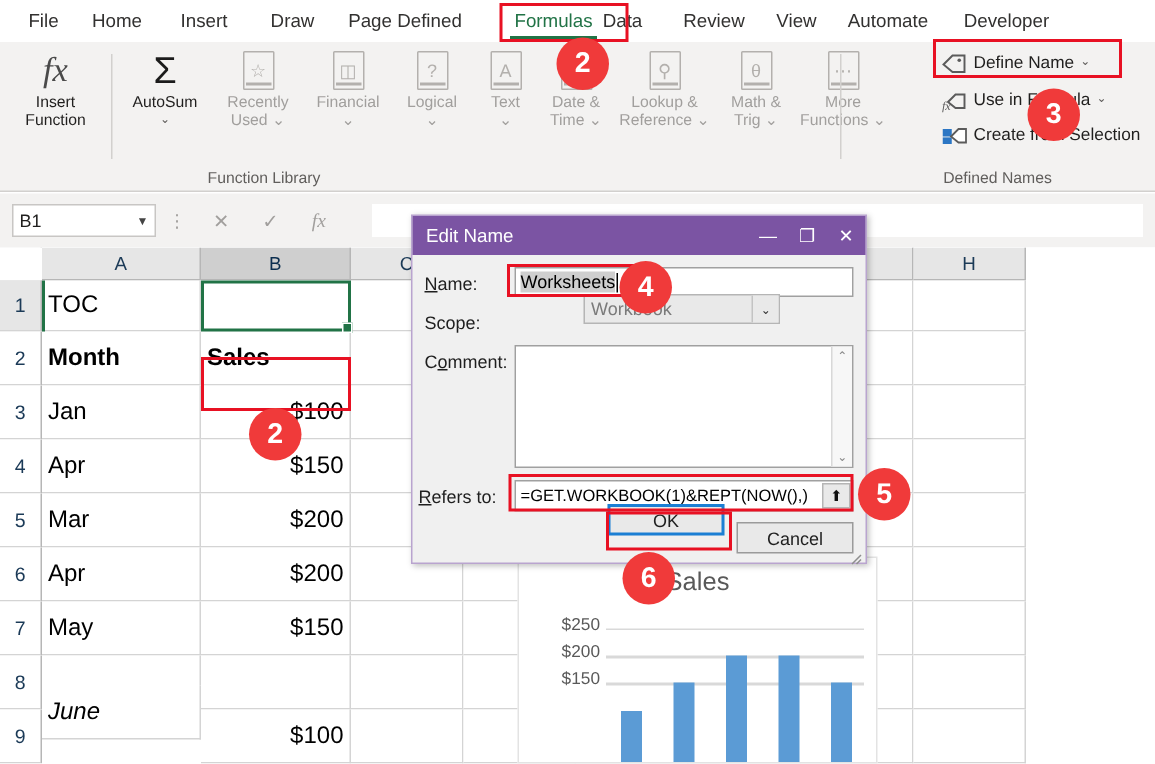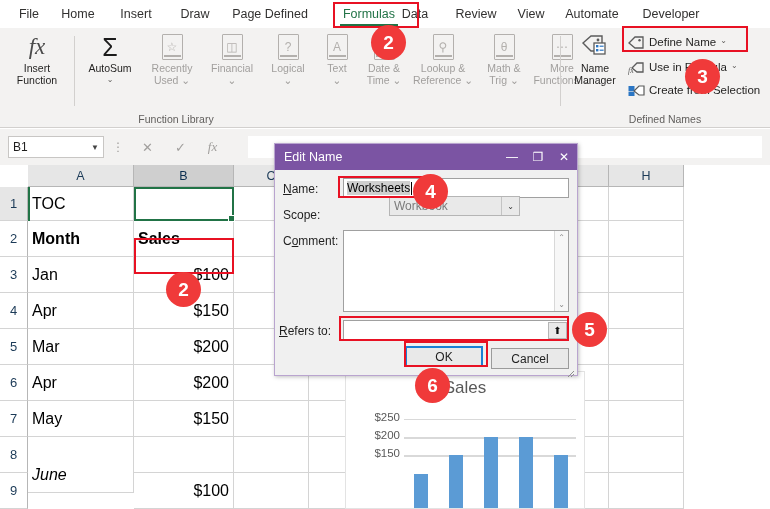--- a/index.html
+++ b/index.html
@@ -309,35 +309,20 @@
     <div class="big-btn" style="left:530px; top:4px; width:64px;">
       <div class="ico">
           <div class="bookico">⋯</div>
         </div>
       <span>More</span>
       <span>Functions ⌄</span>
     </div>
 
     <div class="sepline" style="left:560px; top:8px; height:70px;"></div>
 
-    <div class="big-btn enabled" style="left:566px; top:4px; width:58px;">
-      <div class="ico">
-        <svg width="28" height="26" viewBox="0 0 28 26">
-          <path d="M2 9 L10 2 L21 2 L21 17 L10 17 Z" fill="none" stroke="#5b5b5b" stroke-width="1.4"></path>
-          <circle cx="17" cy="6" r="1.4" fill="#5b5b5b"></circle>
-          <rect x="13" y="9" width="11" height="11" fill="#fff" stroke="#5b5b5b" stroke-width="1.3"></rect>
-          <rect x="15" y="11" width="2.4" height="2.4" fill="#2b76c4"></rect>
-          <rect x="18.6" y="11.6" width="4" height="1.2" fill="#2b76c4"></rect>
-          <rect x="15" y="15" width="2.4" height="2.4" fill="#2b76c4"></rect>
-          <rect x="18.6" y="15.6" width="4" height="1.2" fill="#2b76c4"></rect>
-        </svg>
-      </div>
-      <span>Name</span>
-      <span>Manager</span>
-    </div>
 
     <div class="sm-btn" style="left:628px; top:8px;">
       <span>
         <svg width="17" height="14" viewBox="0 0 17 14">
             <path d="M1 7 L7 1 L15 1 L15 12 L7 12 Z" fill="none" stroke="#5b5b5b" stroke-width="1.3"></path>
             <circle cx="11.5" cy="4.2" r="1.2" fill="#5b5b5b"></circle>
           </svg>
       </span>
       <span>Define Name</span>
       <span class="chev">⌄</span>
@@ -532,24 +517,25 @@
     <div id="comment-scroll">
       <span>⌃</span>
       <span>⌄</span>
     </div>
   </div>
 
   <div class="dlg-label" style="left:4px; top:180px;">
     <span style="text-decoration:underline;">R</span><span>efers to:</span>
   </div>
   <div class="dlg-field" id="refers-field" style="left:68px; top:176px; width:226px; height:21px;">
+    <span style="font-size:11px;">=GET.WORKBOOK(1)&amp;REPT(NOW(),)</span>
     <span id="refers-collapse">⬆</span>
   </div>
 
-  <div class="pushbtn" id="ok-btn" style="left:130px; top:202px; width:78px;">
+  <div class="pushbtn" id="ok-btn" style="left:130px; top:192px; width:78px;">
     <span>OK</span>
   </div>
   <div class="pushbtn" id="cancel-btn" style="left:216px; top:204px; width:78px;">
     <span>Cancel</span>
   </div>
 
   <div id="dlg-grip">
     <svg width="10" height="10" viewBox="0 0 10 10">
         <path d="M9 3 L3 9 M9 6 L6 9" stroke="#8e8e8e" stroke-width="1"></path>
       </svg>

